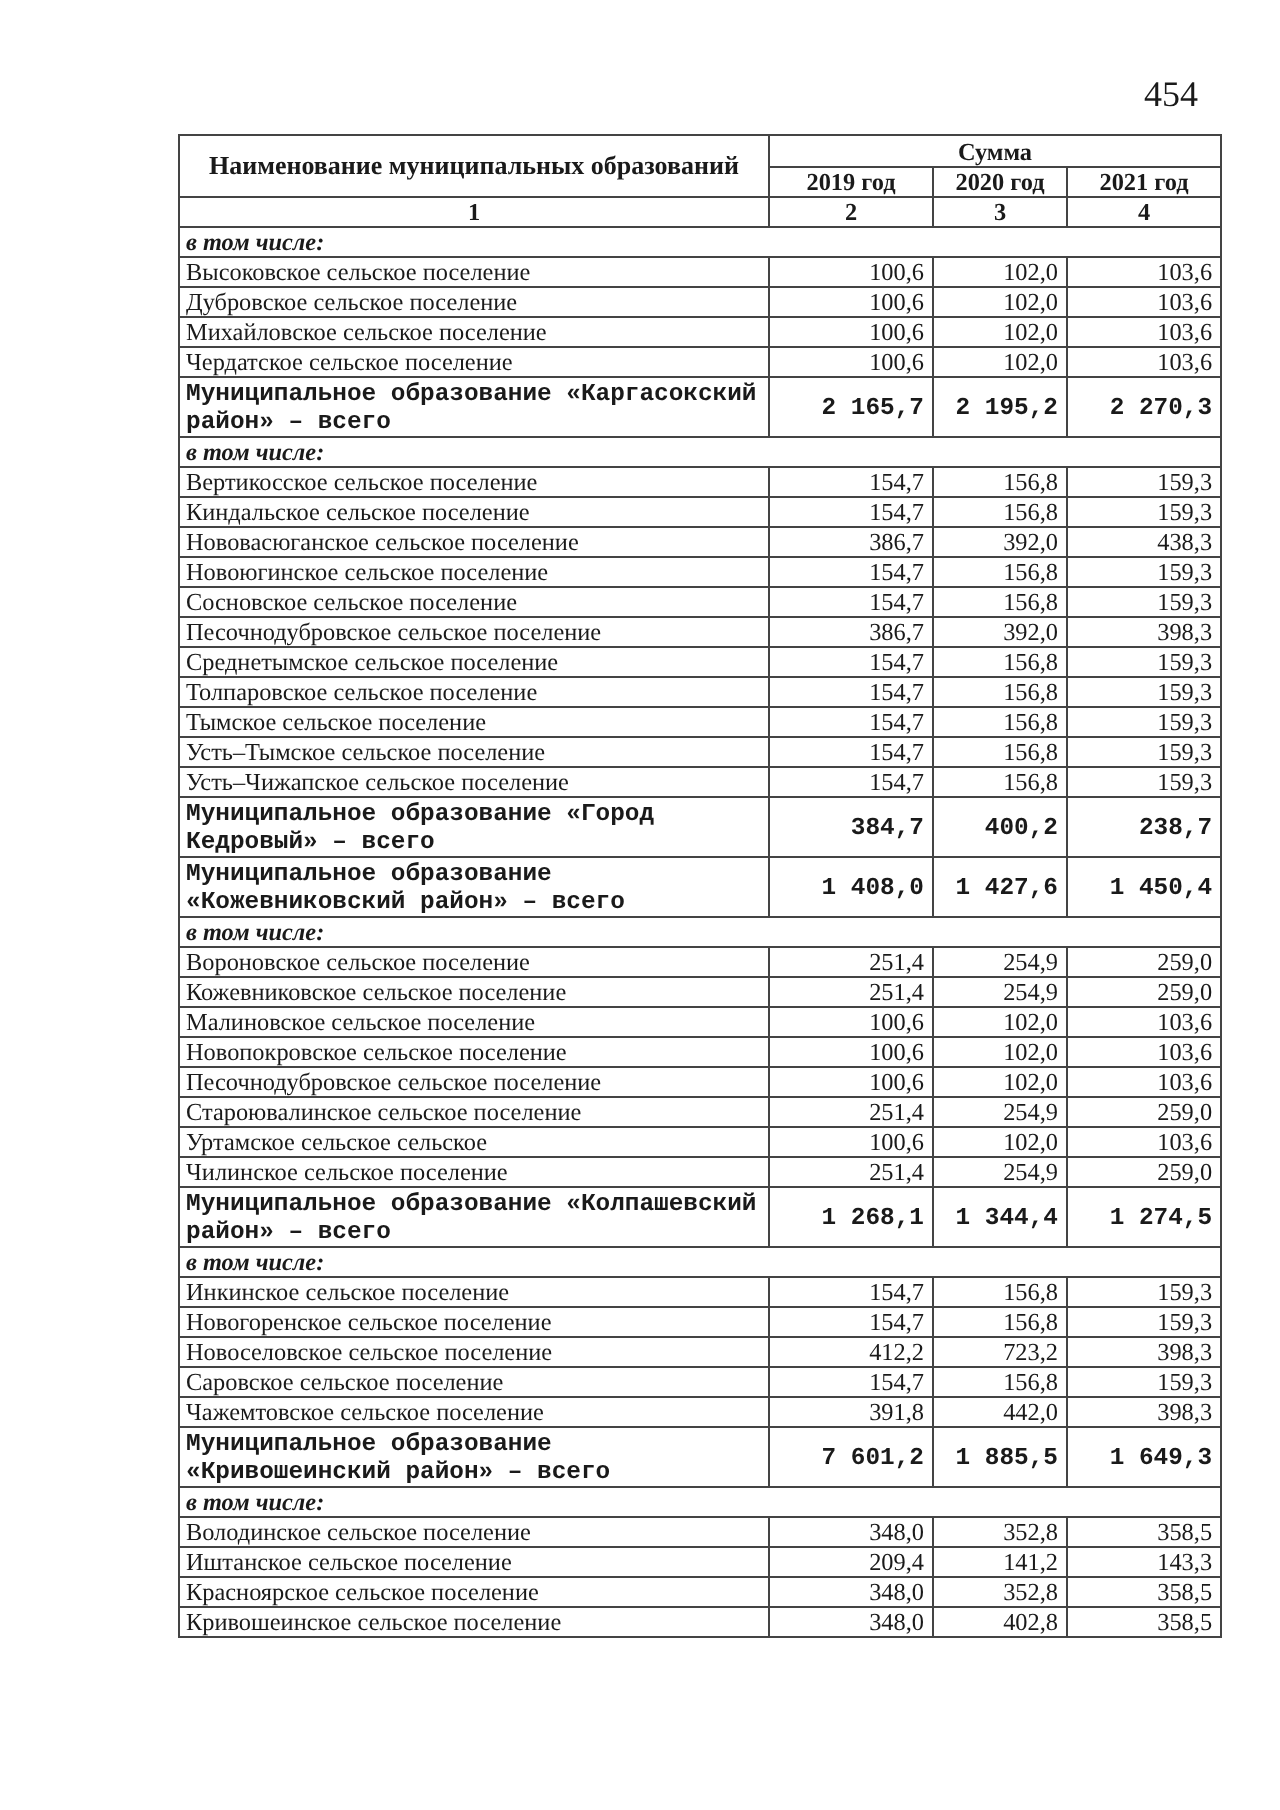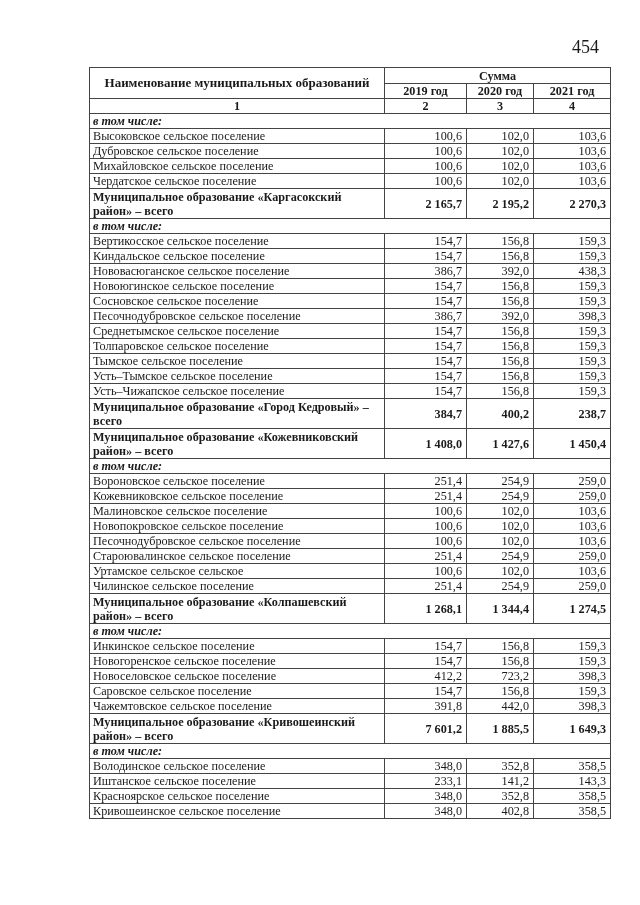--- a/index.html
+++ b/index.html
@@ -11,21 +11,21 @@
   table.budget td, table.budget th { border:1px solid #444; padding:0 3px; vertical-align:middle; }
   col.c1 { width:295px; } col.c2 { width:82px; } col.c3 { width:67px; } col.c4 { width:77px; }
   th { font-weight:bold; text-align:center; }
   th.name-h { font-size:13px;margin-top:29px; }
   tr.h1 th { height:15px; }
   tr.h2 th { height:14px; }
   tr.h3 td { height:13px; text-align:center; font-weight:bold; }
   tr.sub td { height:14px; font-weight:bold; font-style:italic; }
   tr.row td { height:14px; }
   tr.row td.num { text-align:right; padding-right:4px; }
-  tr.total td { height:29px; font-weight:bold; }
+  tr.total td { height:29px; font-weight:bold;font-family:Liberation Mono, monospace; }
   tr.total td.num { text-align:right; padding-right:4px; }
 </style>
 </head>
 <body>
 
 <div class="page-num">454</div>
 
 <table class="budget">
   <colgroup>
       <col class="c1">
@@ -265,21 +265,21 @@
         <td colspan="4">в том числе:</td>
       </tr>
       <tr class="row">
         <td>Володинское сельское поселение</td>
         <td class="num">348,0</td>
         <td class="num">352,8</td>
         <td class="num">358,5</td>
       </tr>
       <tr class="row">
         <td>Иштанское сельское поселение</td>
-        <td class="num">233,1</td>
+        <td class="num">209,4</td>
         <td class="num">141,2</td>
         <td class="num">143,3</td>
       </tr>
       <tr class="row">
         <td>Красноярское сельское поселение</td>
         <td class="num">348,0</td>
         <td class="num">352,8</td>
         <td class="num">358,5</td>
       </tr>
       <tr class="row">

